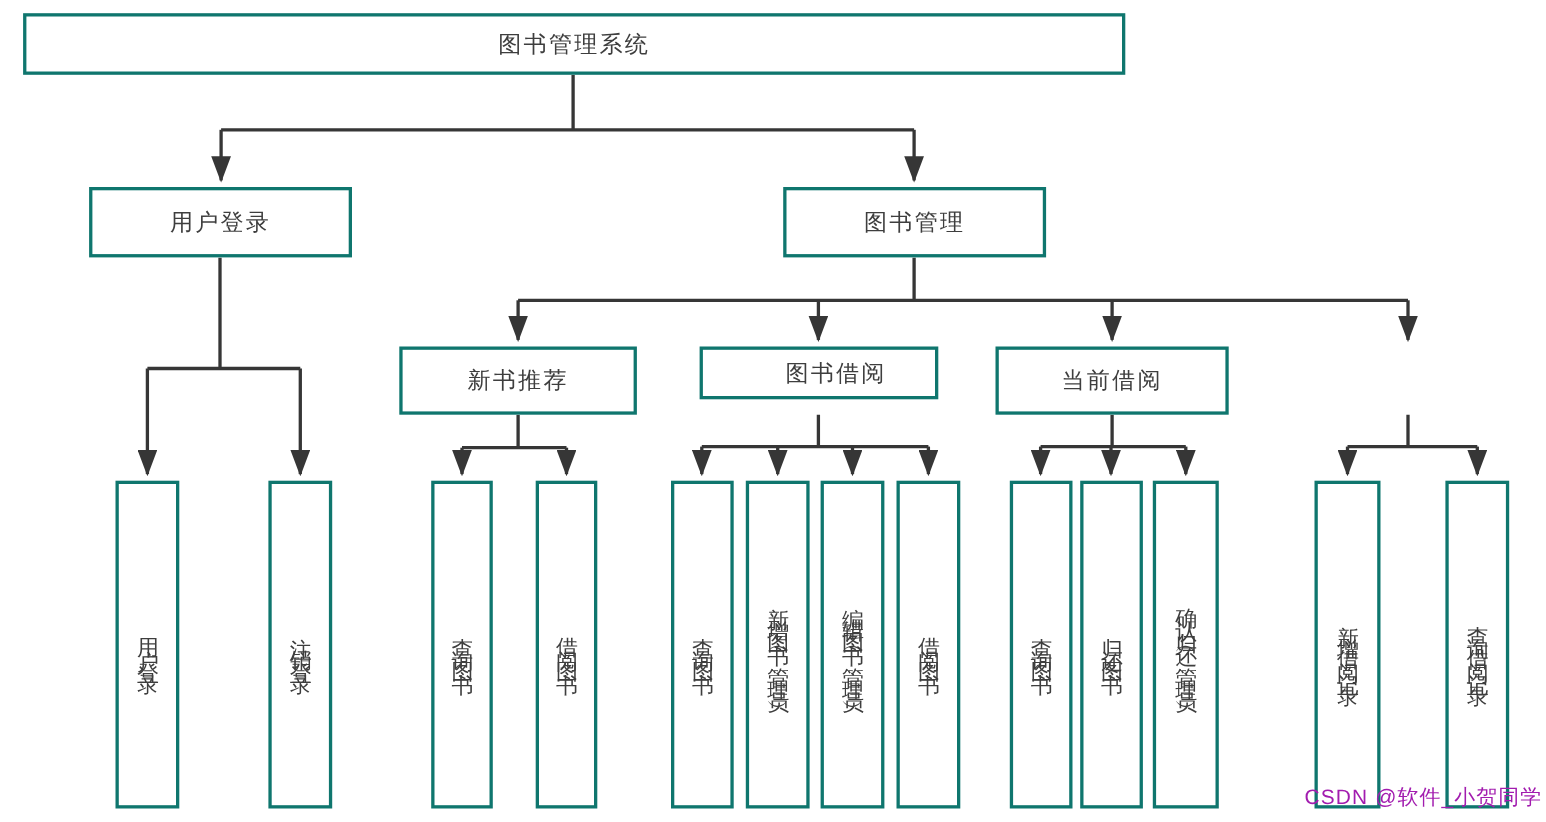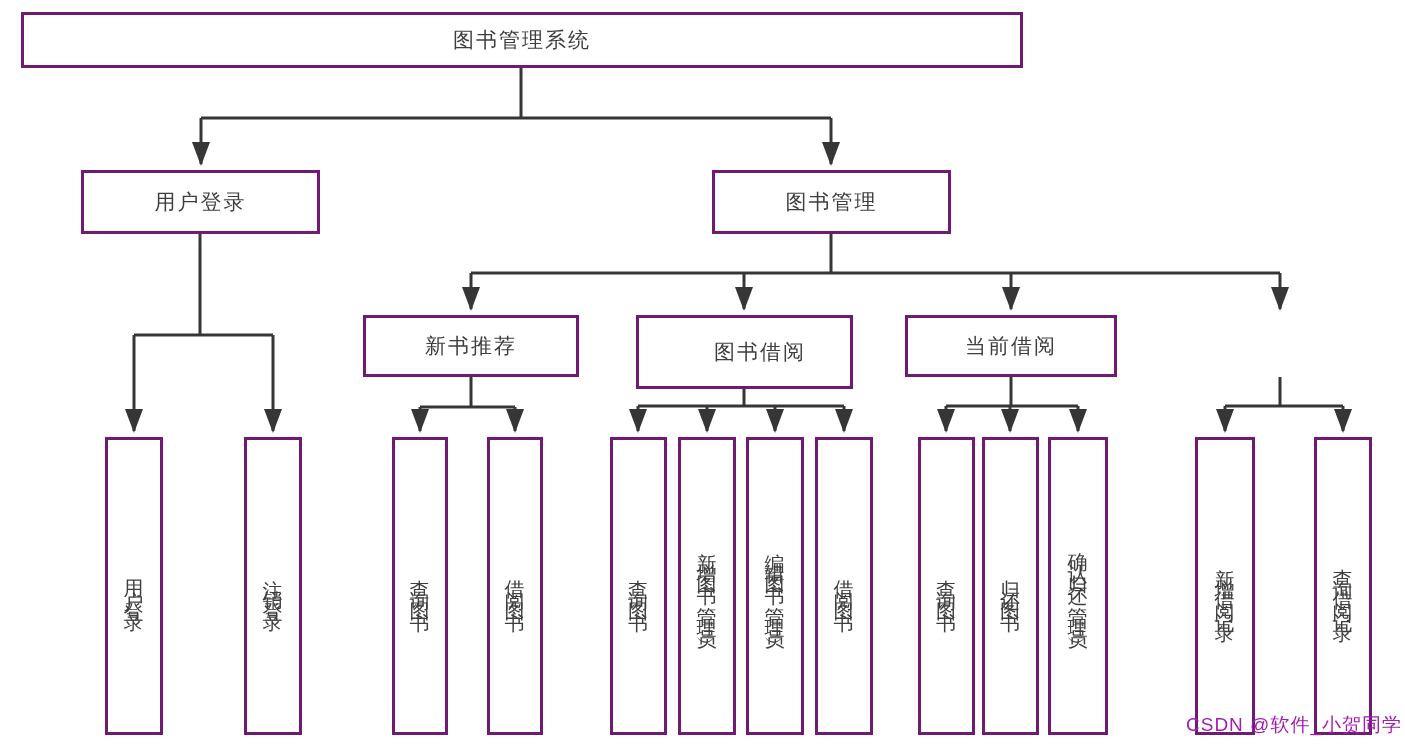--- a/index.html
+++ b/index.html
@@ -2,21 +2,21 @@
 <html><head>
 <meta charset="utf-8">
 <style>
   html,body{margin:0;padding:0;background:#ffffff;}
   .stage{
     position:relative;width:1405px;height:747px;background:#ffffff;
     font-family:"Liberation Sans","DejaVu Sans",sans-serif;overflow:hidden;
   }
   svg.connectors{position:absolute;left:0;top:0;z-index:0;}
   .box{
-    position:absolute;background:#ffffff;border:3px solid #701a75;box-sizing:border-box;
+    position:absolute;background:#ffffff;border:3px solid #0f766e;box-sizing:border-box;
     display:flex;align-items:center;justify-content:center;color:#3e3e3e;z-index:1;
   }
   .hbox{font-size:21px;letter-spacing:2px;white-space:nowrap;}
   .vtext{
     writing-mode:vertical-lr;text-orientation:mixed;
     font-size:20px;line-height:1;letter-spacing:11px;color:#3e3e3e;
   }
   .watermark{
     position:absolute;z-index:3;color:#a21caf;font-size:19px;
     letter-spacing:1px;white-space:nowrap;
@@ -77,21 +77,21 @@
   <div class="box hbox" style="left:81px;top:170px;width:239px;height:64px;">
     <span>用户登录</span>
   </div>
   <div class="box hbox" style="left:712px;top:170px;width:239px;height:64px;">
     <span>图书管理</span>
   </div>
 
   <div class="box hbox" style="left:363px;top:315px;width:216px;height:62px;">
     <span>新书推荐</span>
   </div>
-  <div class="box hbox" style="left:636px;top:315px;width:217px;height:74px;padding-left:31px;">
+  <div class="box hbox" style="left:636px;top:315px;width:217px;height:48px;padding-left:31px;">
     <span>图书借阅</span>
   </div>
   <div class="box hbox" style="left:905px;top:315px;width:212px;height:62px;">
     <span>当前借阅</span>
   </div>
 
   <div class="box" style="left:105px;top:437px;width:58px;height:298px;">
     <span class="vtext">用户登录</span>
   </div>
   <div class="box" style="left:244px;top:437px;width:58px;height:298px;">

